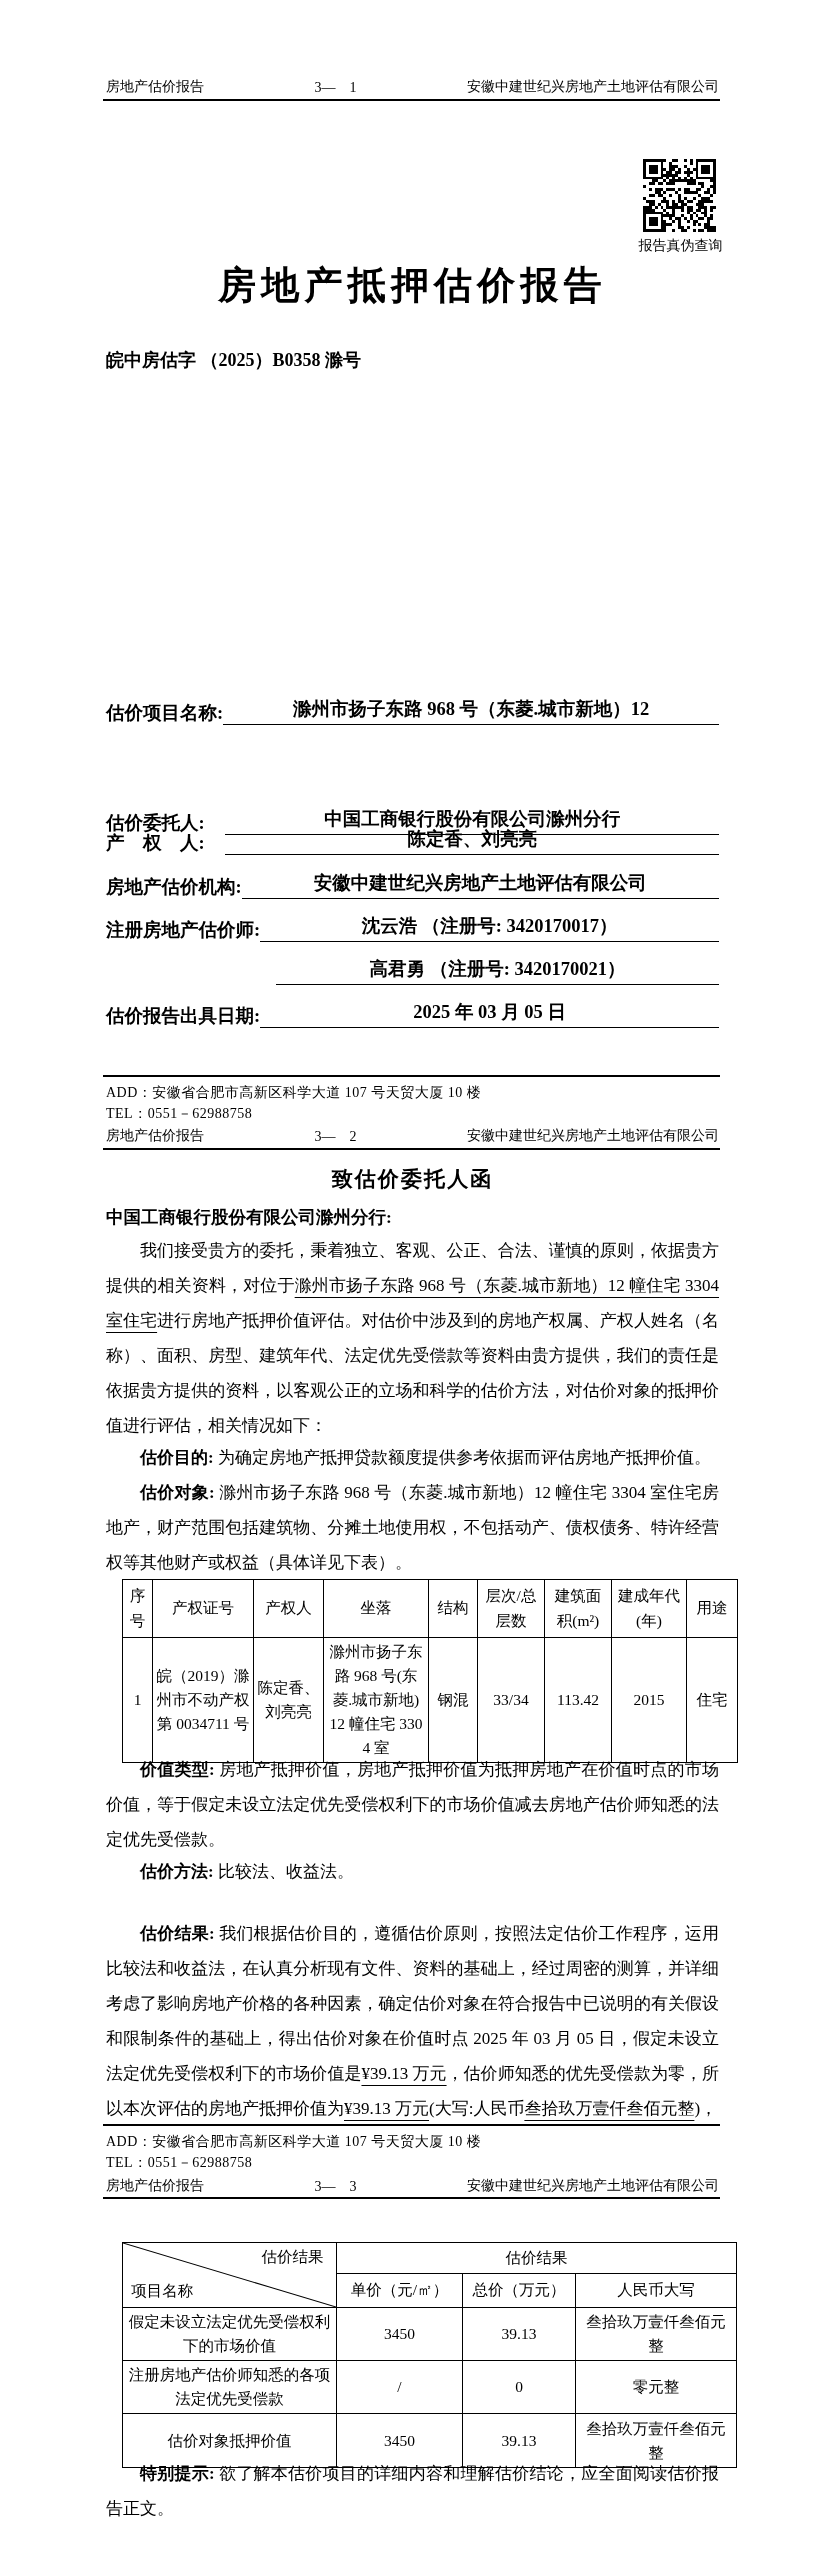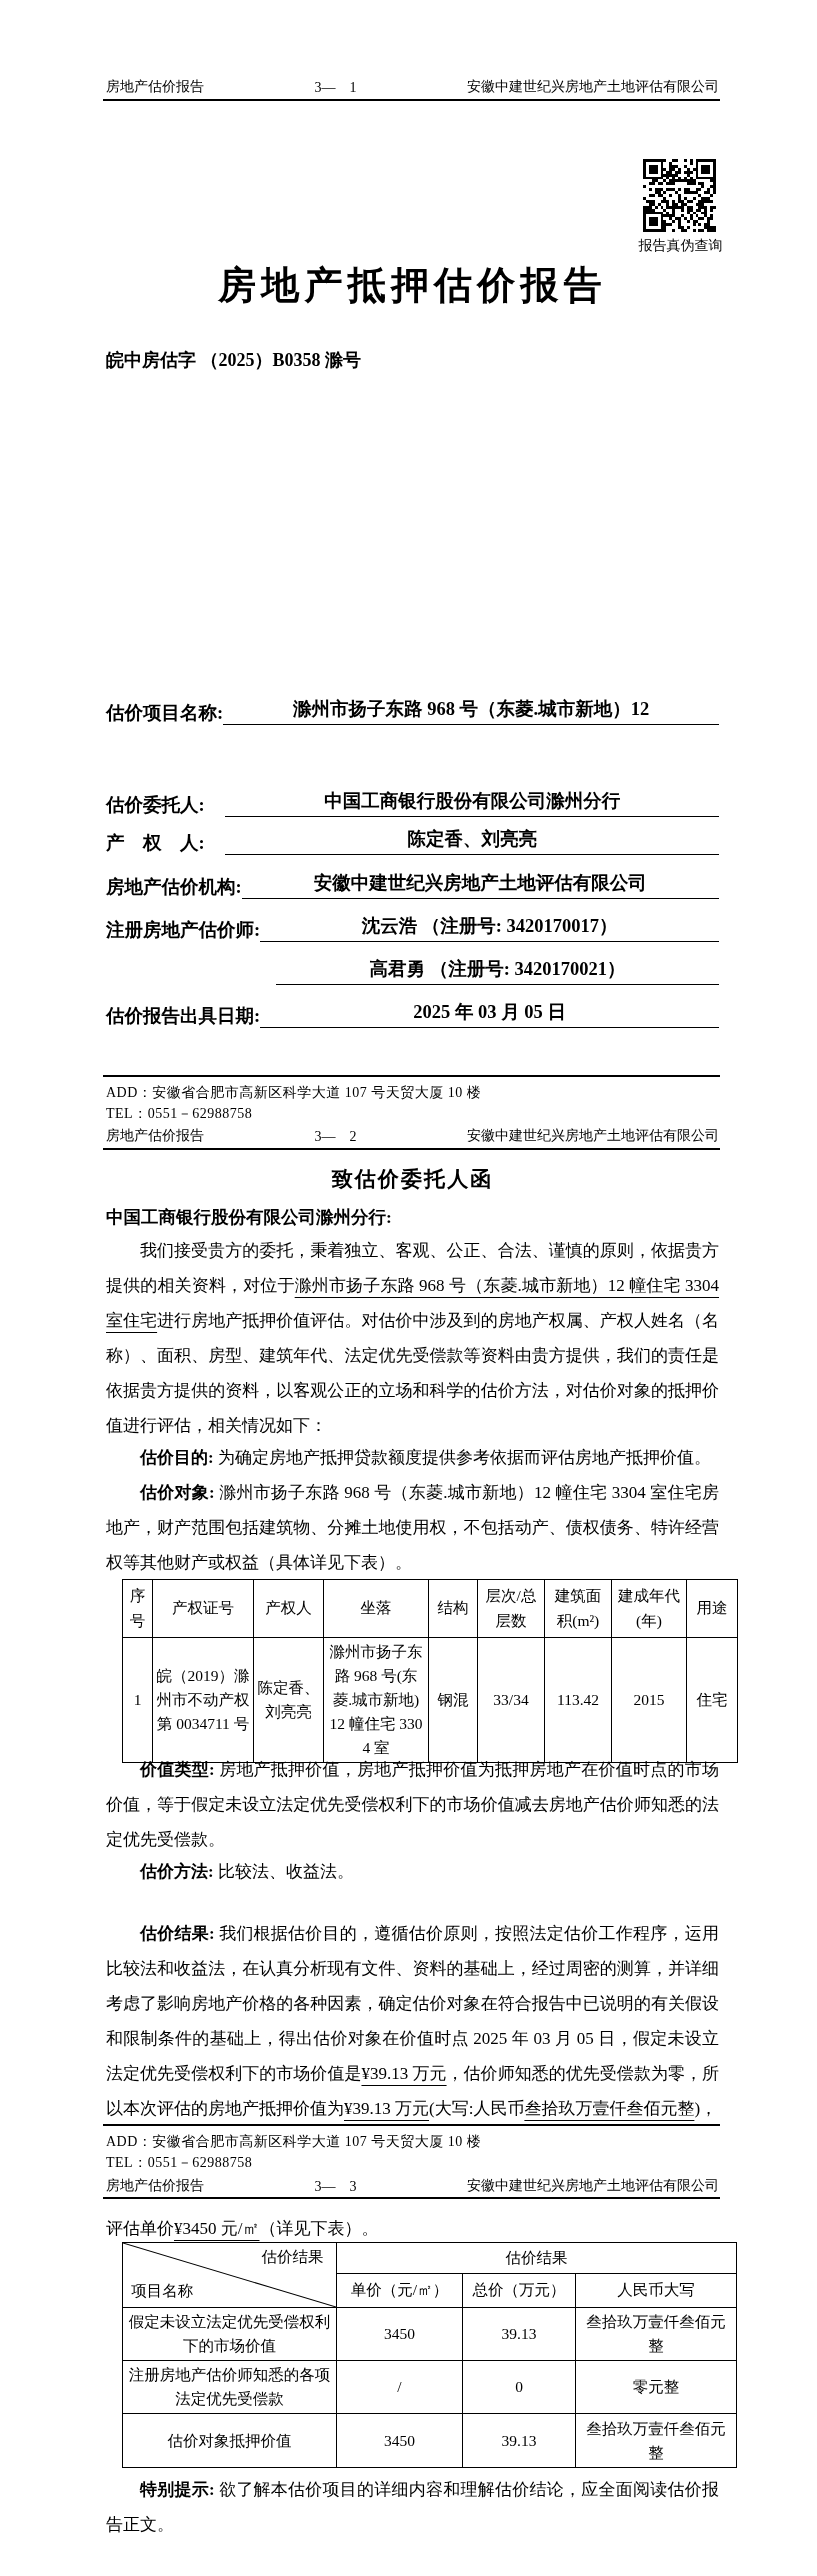--- a/index.html
+++ b/index.html
@@ -686,21 +686,21 @@
     </div>
   <div class="abs qr-label">报告真伪查询</div>
 
   <div class="abs title">房地产抵押估价报告</div>
   <div class="abs docno">皖中房估字 （2025）B0358 滁号</div>
 
   <div class="abs inforow" style="top:694px;">
     <span class="lab">估价项目名称:</span>
     <span class="val">滁州市扬子东路 968 号（东菱.城市新地）12</span>
   </div>
-  <div class="abs inforow" style="top:786px;align-items:flex-end;">
+  <div class="abs inforow" style="top:804px;align-items:flex-end;">
     <span class="lab">估价委托人:</span>
     <span class="spacer" style="width:20.6px;"></span>
     <span class="val">中国工商银行股份有限公司滁州分行</span>
   </div>
   <div class="abs inforow" style="top:824px;">
     <span class="lab">产　权　人:</span>
     <span class="spacer" style="width:20.6px;"></span>
     <span class="val">陈定香、刘亮亮</span>
   </div>
   <div class="abs inforow" style="top:868px;">
@@ -801,23 +801,20 @@
   <div class="abs foot-line" style="top:2133px;">ADD：安徽省合肥市高新区科学大道 107 号天贸大厦 10 楼</div>
   <div class="abs foot-line" style="top:2154px;">TEL：0551－62988758</div>
 
   <div class="abs runhead" style="top:2177px;">
     <span>房地产估价报告</span>
     <span class="c">3—    3</span>
     <span>安徽中建世纪兴房地产土地评估有限公司</span>
   </div>
   <div class="abs rule thin" style="top:2197px;"></div>
 
-  <div class="abs para" style="top:2211px;">
-    <span>评估单价</span><span class="u">¥3450 元/㎡</span><span>（详见下表）。</span>
-  </div>
 
   <table class="abs dtable" style="top:2242px;">
     <colgroup>
       <col style="width:214px">
         <col style="width:126px">
         <col style="width:113px">
         <col style="width:161px">
     </colgroup>
     <tbody>
         <tr style="height:31px">
@@ -849,18 +846,18 @@
     </tr>
     <tr style="height:47px">
       <td>估价对象抵押价值</td>
       <td>3450</td>
       <td>39.13</td>
       <td>叁拾玖万壹仟叁佰元整</td>
     </tr>
   </tbody>
     </table>
 
-  <div class="abs para ind" style="top:2456px;margin-top:16px;">
+  <div class="abs para ind" style="top:2456px;">
     <span class="bl">特别提示:</span><span> 欲了解本估价项目的详细内容和理解估价结论，应全面阅读估价报告正文。</span>
   </div>
 
 </div>
 
 
 </body></html>

